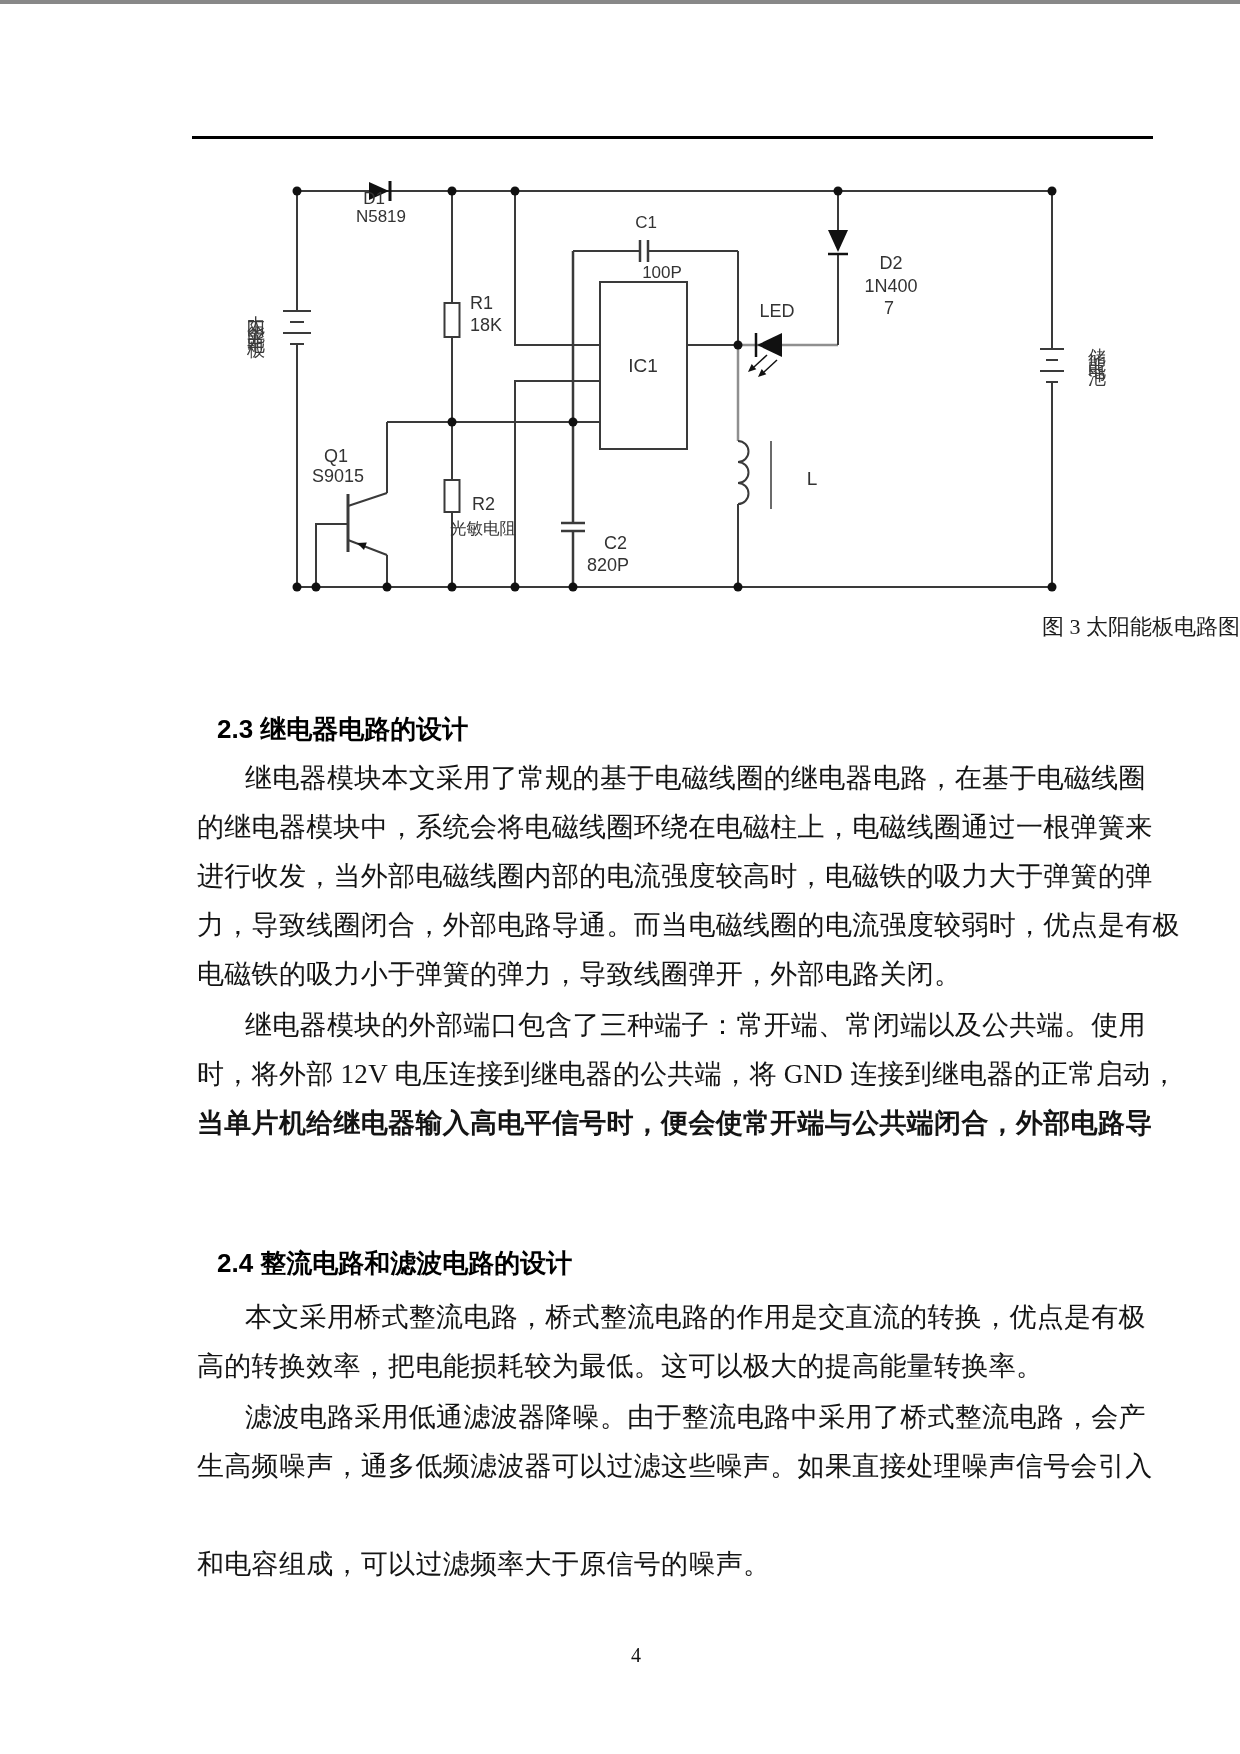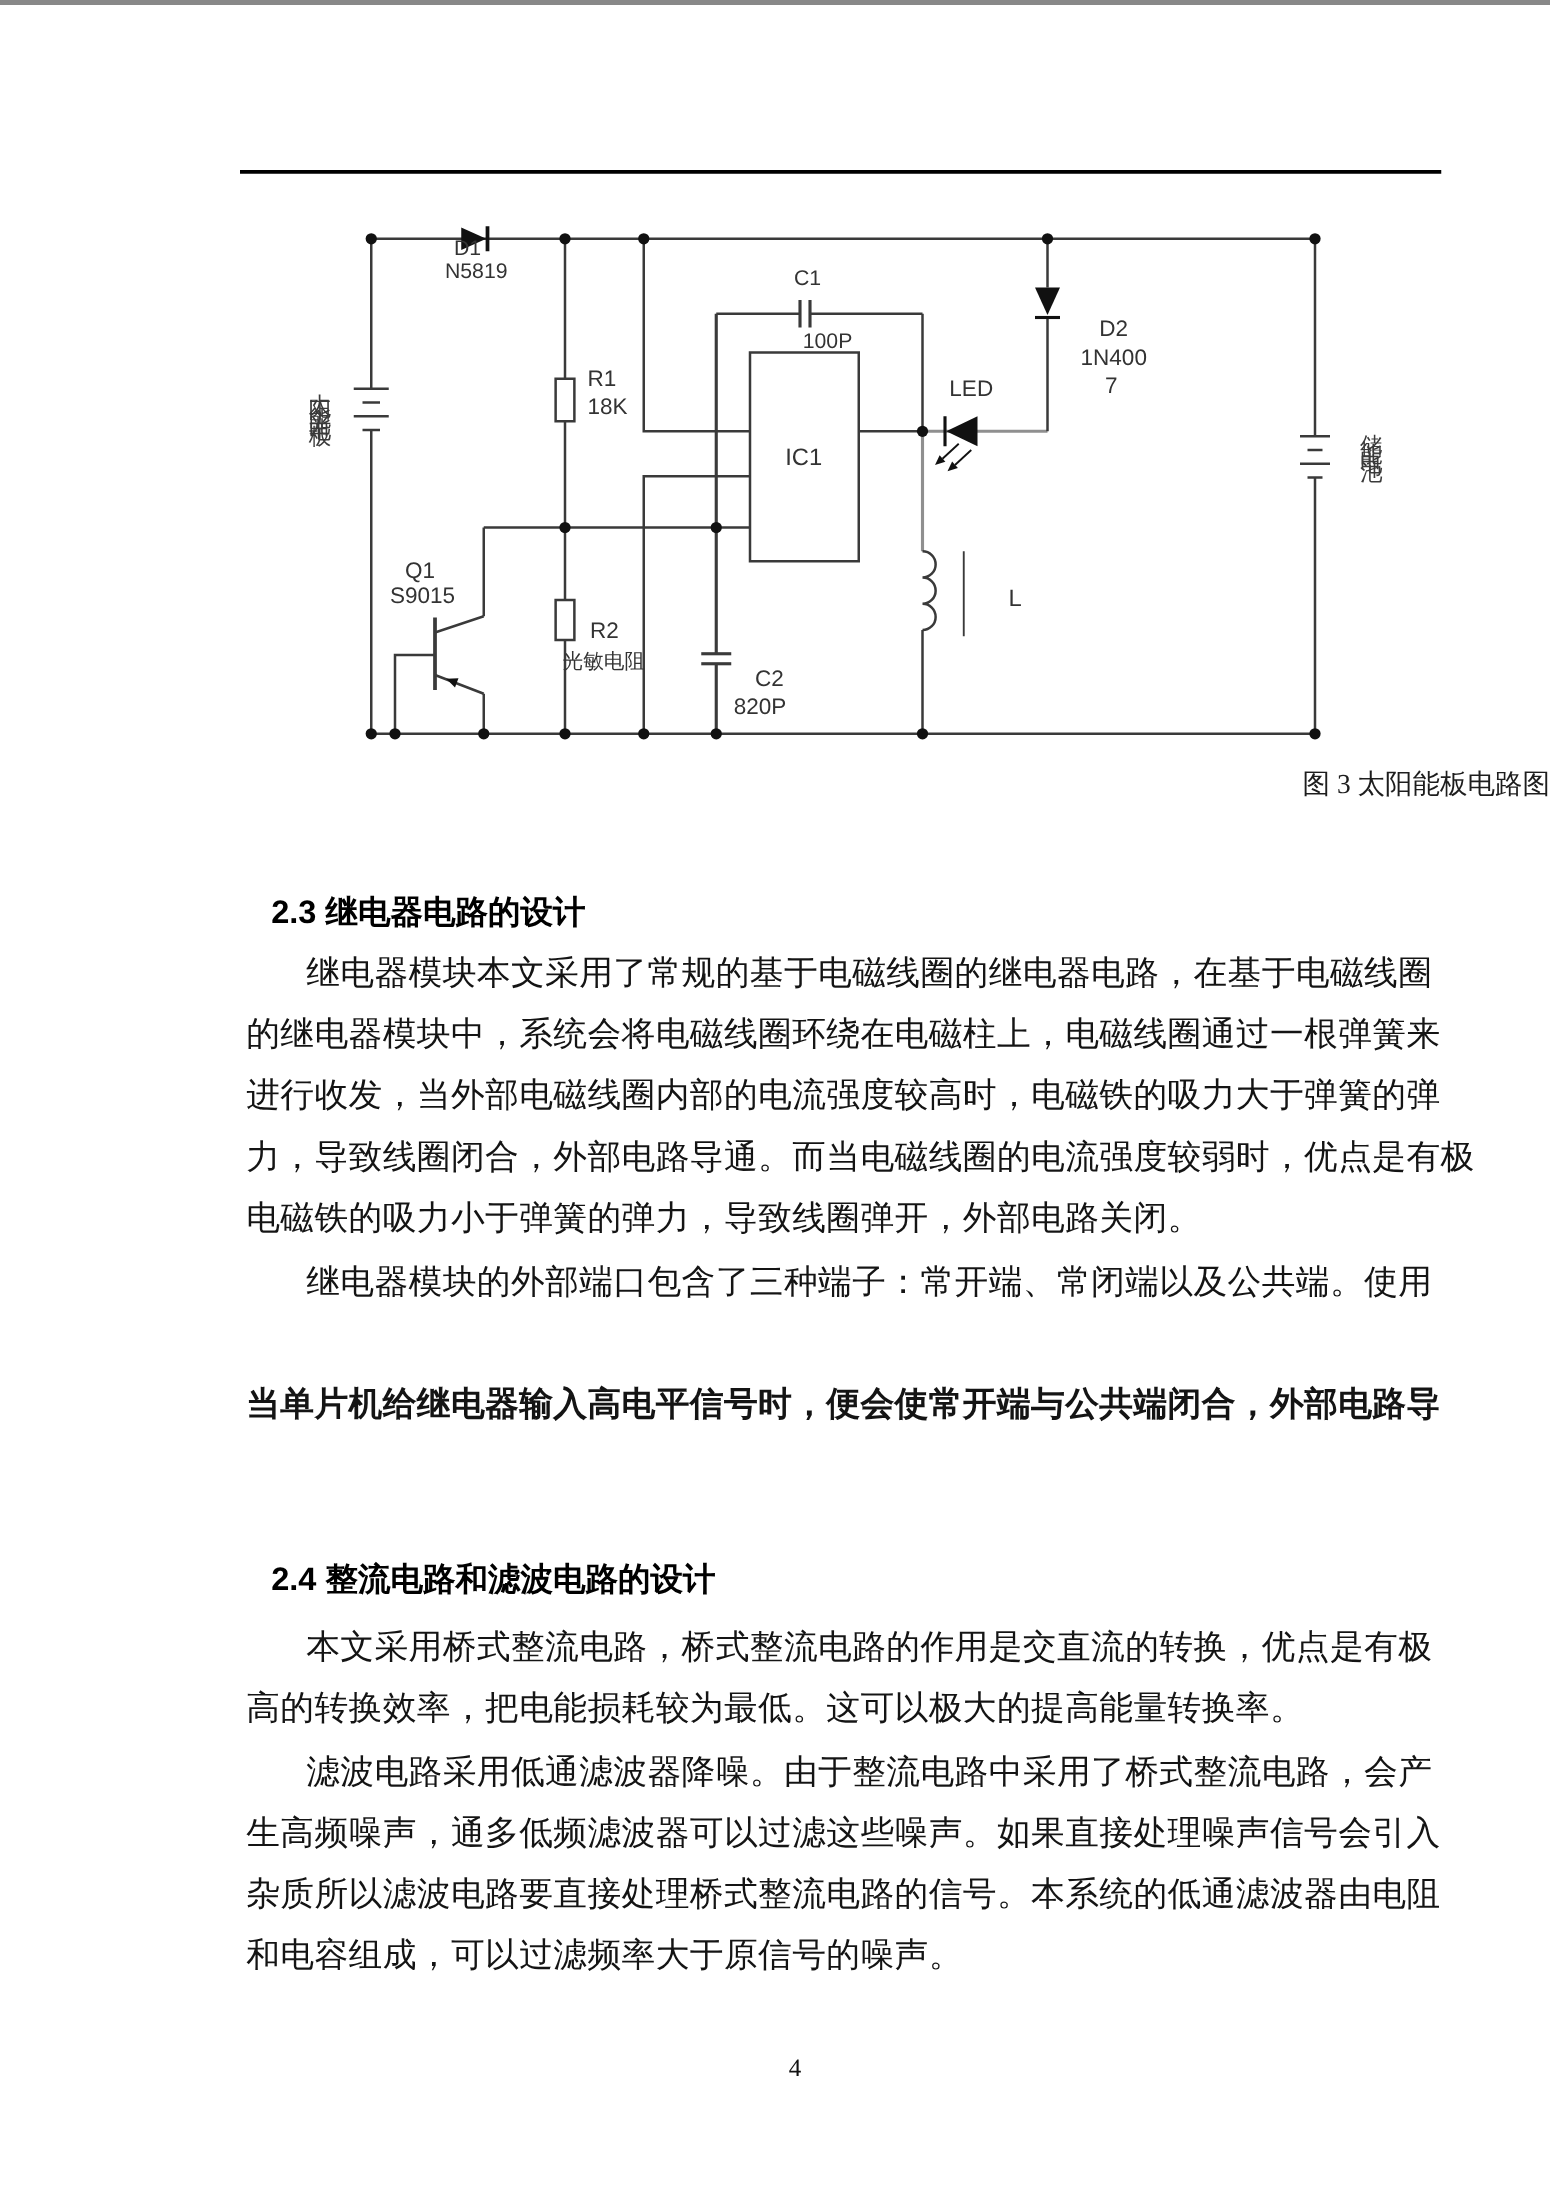--- a/index.html
+++ b/index.html
@@ -199,27 +199,27 @@
 
   <div class="h2" style="top:708px;">2.3 继电器电路的设计</div>
 
   <div class="bline indent" style="top:756px;">继电器模块本文采用了常规的基于电磁线圈的继电器电路，在基于电磁线圈</div>
   <div class="bline" style="top:805px;">的继电器模块中，系统会将电磁线圈环绕在电磁柱上，电磁线圈通过一根弹簧来</div>
   <div class="bline" style="top:854px;">进行收发，当外部电磁线圈内部的电流强度较高时，电磁铁的吸力大于弹簧的弹</div>
   <div class="bline" style="top:903px;">力，导致线圈闭合，外部电路导通。而当电磁线圈的电流强度较弱时，优点是有极</div>
   <div class="bline" style="top:952px;">电磁铁的吸力小于弹簧的弹力，导致线圈弹开，外部电路关闭。</div>
 
   <div class="bline indent" style="top:1003px;">继电器模块的外部端口包含了三种端子：常开端、常闭端以及公共端。使用</div>
+  <div class="bline" style="top:1052px;">时，将外部 12V 电压连接到继电器的公共端，将 GND 连接到继电器的正常启动，</div>
   <div class="bline" style="top:1101px;font-weight:bold;">当单片机给继电器输入高电平信号时，便会使常开端与公共端闭合，外部电路导</div>
 
   <div class="h2" style="top:1242px;">2.4 整流电路和滤波电路的设计</div>
 
   <div class="bline indent" style="top:1295px;">本文采用桥式整流电路，桥式整流电路的作用是交直流的转换，优点是有极</div>
   <div class="bline" style="top:1344px;">高的转换效率，把电能损耗较为最低。这可以极大的提高能量转换率。</div>
 
   <div class="bline indent" style="top:1395px;">滤波电路采用低通滤波器降噪。由于整流电路中采用了桥式整流电路，会产</div>
   <div class="bline" style="top:1444px;">生高频噪声，通多低频滤波器可以过滤这些噪声。如果直接处理噪声信号会引入</div>
-  <div class="bline" style="top:1493px;">杂质所以滤波电路要直接处理桥式整流电路的信号。本系统的低通滤波器由电阻</div>
   <div class="bline" style="top:1542px;">和电容组成，可以过滤频率大于原信号的噪声。</div>
 
   <div class="pagenum">4</div>
 
 </div>
 
 </body></html>

